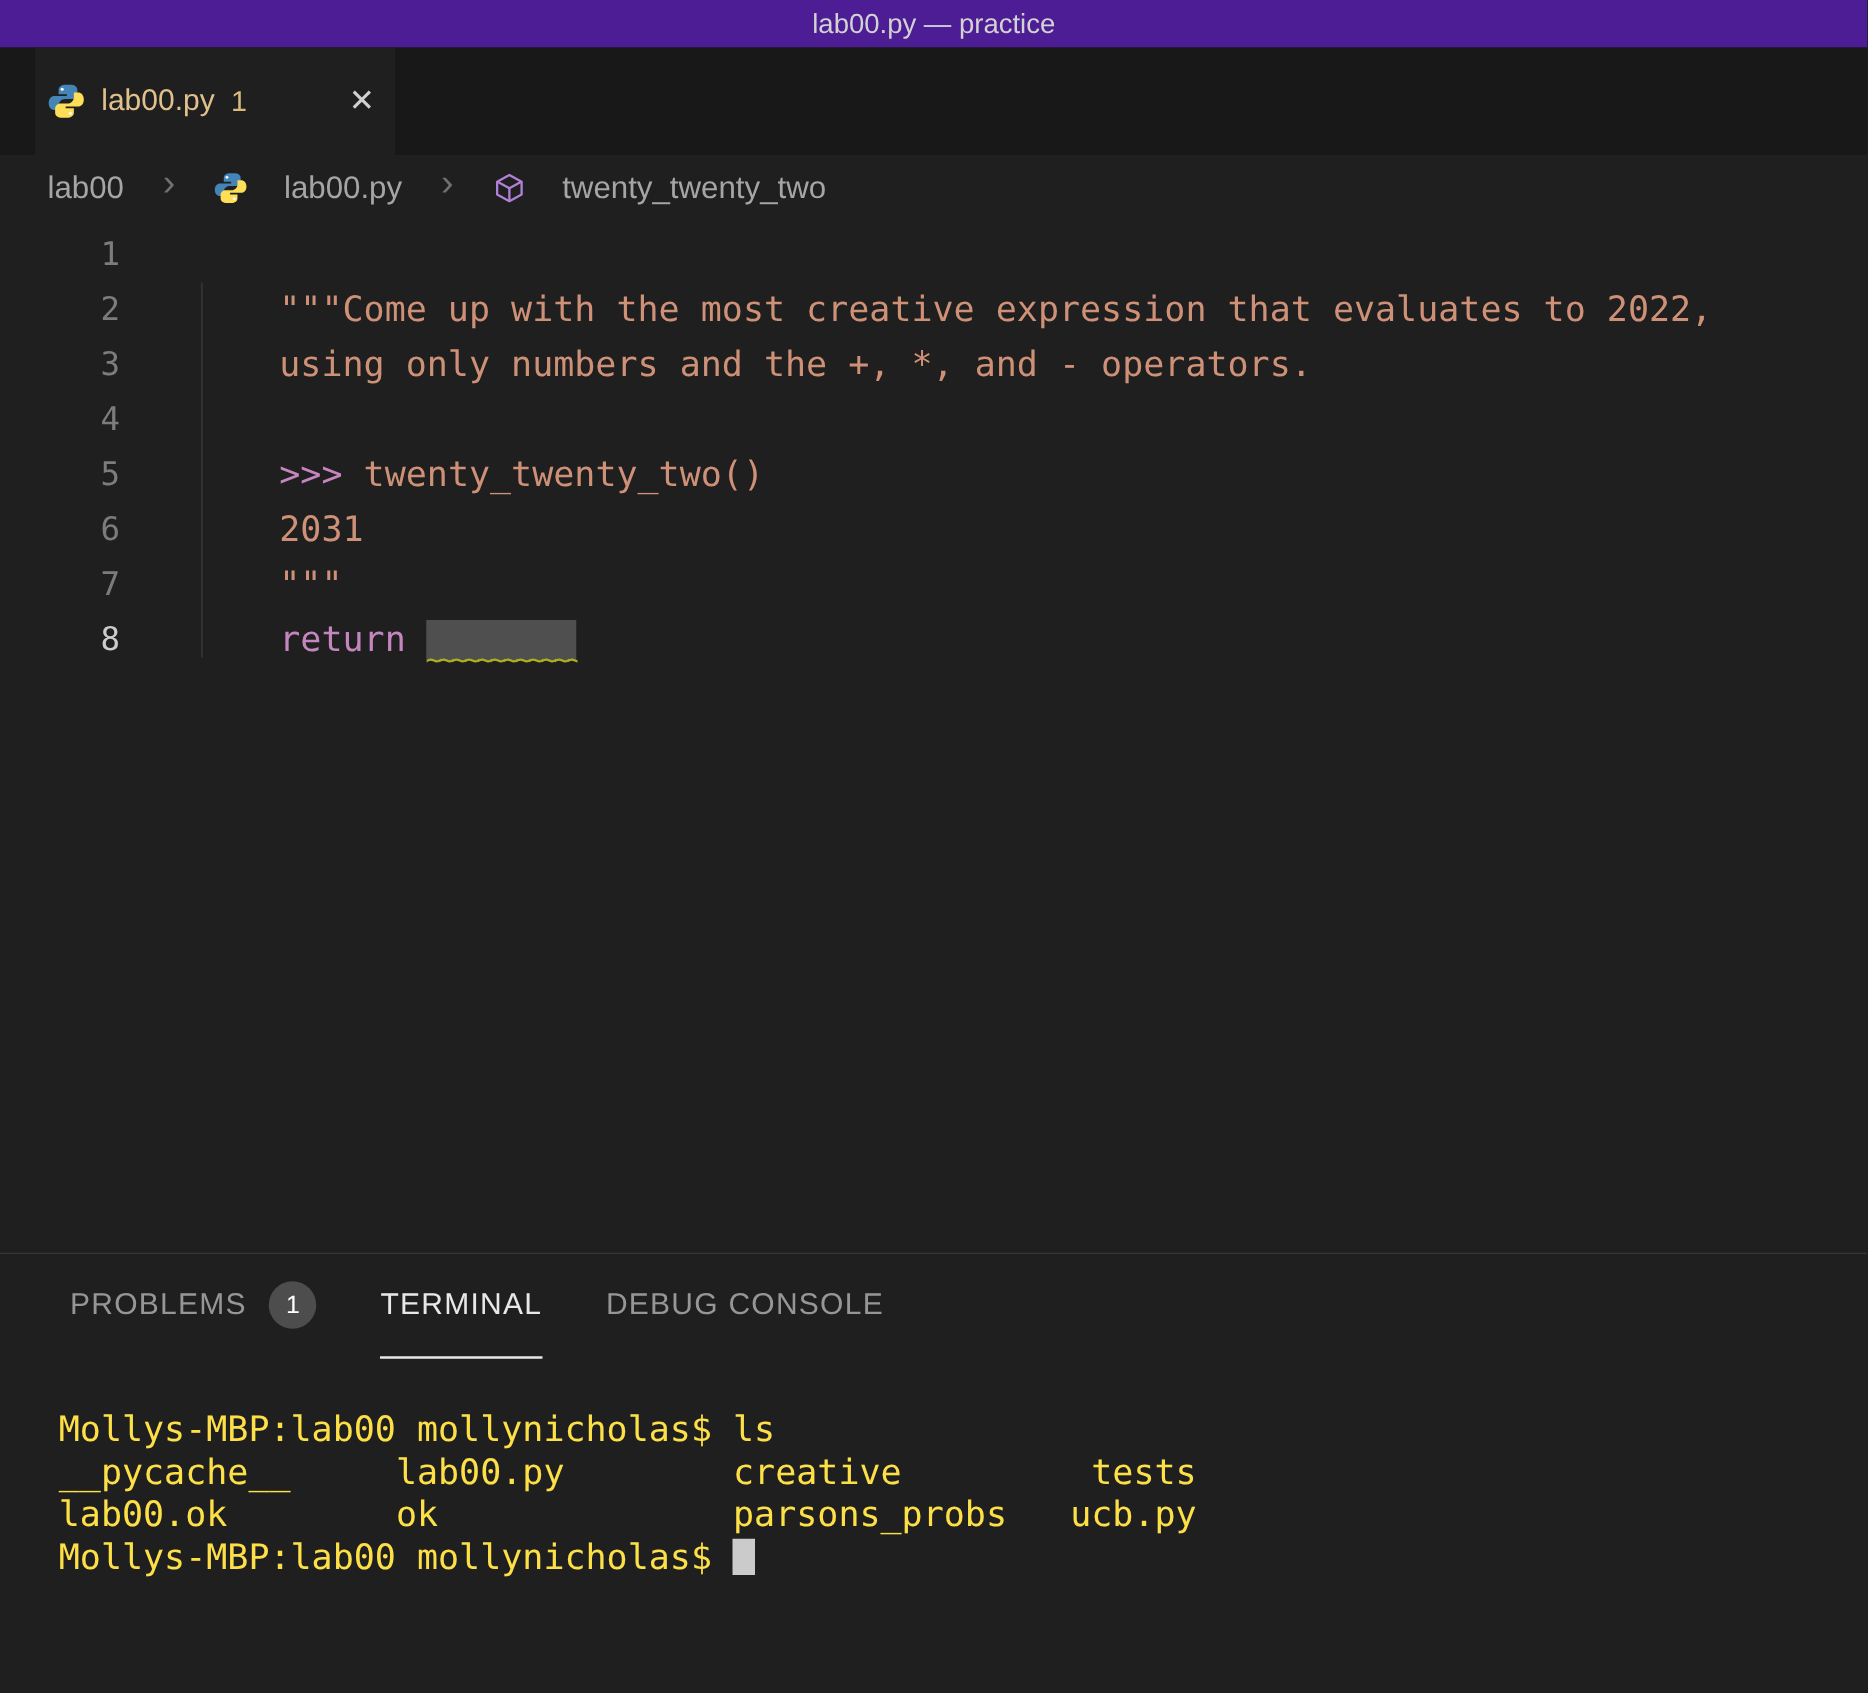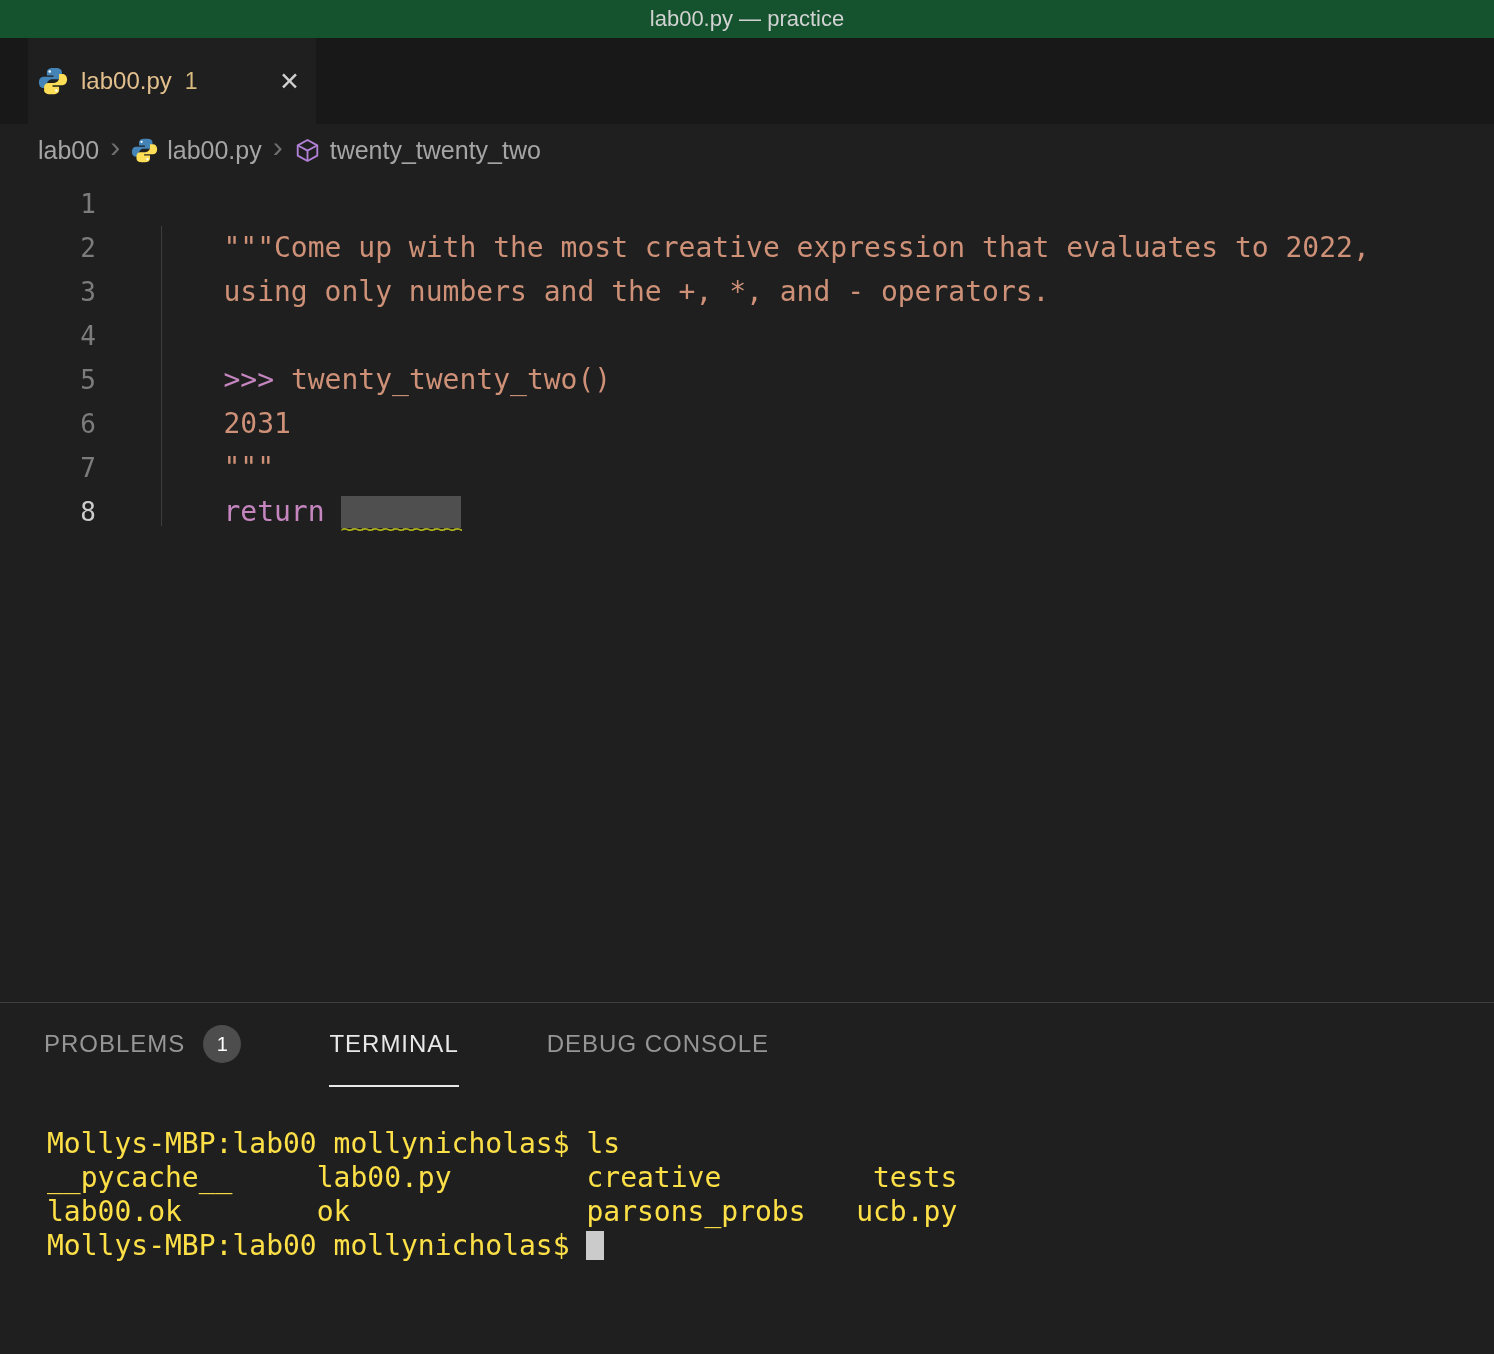--- a/index.html
+++ b/index.html
@@ -6,21 +6,21 @@
   body {
     width: 1494px; height: 1354px;
     background: #1f1f1f;
     overflow: hidden;
     font-family: "Liberation Sans", sans-serif;
     -webkit-font-smoothing: antialiased;
   }
 
   
   .titlebar {
-    height: 38px; background: #14532d;
+    height: 38px; background: #4c1d95;
     display: flex; align-items: center; justify-content: center;
     font-size: 22px; color: #d2d2d2;
   }
 
   
   .tabbar { height: 86px; background: #181818; display: flex; }
   .tab {
     margin-left: 28px; width: 262px; background: #1f1f1f;
     display: flex; align-items: center; gap: 13px; padding: 0 16px 0 10px;
     cursor: default;
@@ -28,21 +28,21 @@
   .tab-icon { width: 30px; height: 30px; flex: 0 0 auto; }
   .tab-icon svg, .crumb-icon svg { width: 100%; height: 100%; display: block; }
   .tab-label { font-size: 24px; color: #e2c08d; }
   .tab-badge { font-size: 23px; color: #d7ba7d; }
   .tab-close { margin-left: auto; font-size: 25px; color: #d0d0d0; }
 
   
   .breadcrumb {
     height: 52px; background: #1f1f1f;
     display: flex; align-items: center; padding-left: 38px;
-    font-size: 25px; color: #a5a5a5; gap: 9px;
+    font-size: 25px; color: #a5a5a5; gap: 29px;
   }
   .crumb-icon { width: 27px; height: 27px; }
   .crumb-sep { color: #707070; font-size: 30px; line-height: 1; transform: translateY(-3px); margin: 0 2px; }
 
   
   .editor { position: relative; height: 820px; padding-top: 6px; background: #1f1f1f; }
   .indent-guide { position: absolute; left: 161px; top: 50px; width: 1px; height: 300px; background: #3d3d3d; }
   .code-row {
     display: flex; height: 44px; line-height: 44px;
     font-family: "DejaVu Sans Mono", monospace; font-size: 28px;
@@ -60,21 +60,21 @@
     width: 120px; height: 32px; background: #4f4f4f; vertical-align: -7px;
   }
   .sel-box::after {
     content: "~~~~~~~~~~~~~~~~";
     position: absolute; left: -1px; top: 23px; width: 122px; height: 19px;
     overflow: hidden; color: #aeb11f; font-size: 22px; line-height: 19px; letter-spacing: -3px;
   }
 
   
   .panel { height: 358px; background: #1f1f1f; border-top: 1px solid #3e3e3e; }
-  .panel-tabs { display: flex; align-items: stretch; height: 84px; padding-left: 44px; gap: 88px; }
+  .panel-tabs { display: flex; align-items: stretch; height: 84px; padding-left: 56px; gap: 51px; }
   .panel-tab {
     display: flex; align-items: center; gap: 18px;
     font-size: 24px; letter-spacing: 1px; color: #969696;
     border-bottom: 2px solid transparent; cursor: default;
   }
   .panel-tab.active { color: #e8e8e8; border-bottom-color: #e8e8e8; }
   .panel-badge {
     width: 38px; height: 38px; border-radius: 50%; background: #4d4d4d;
     color: #ffffff; font-size: 20px; letter-spacing: 0;
     display: flex; align-items: center; justify-content: center;

